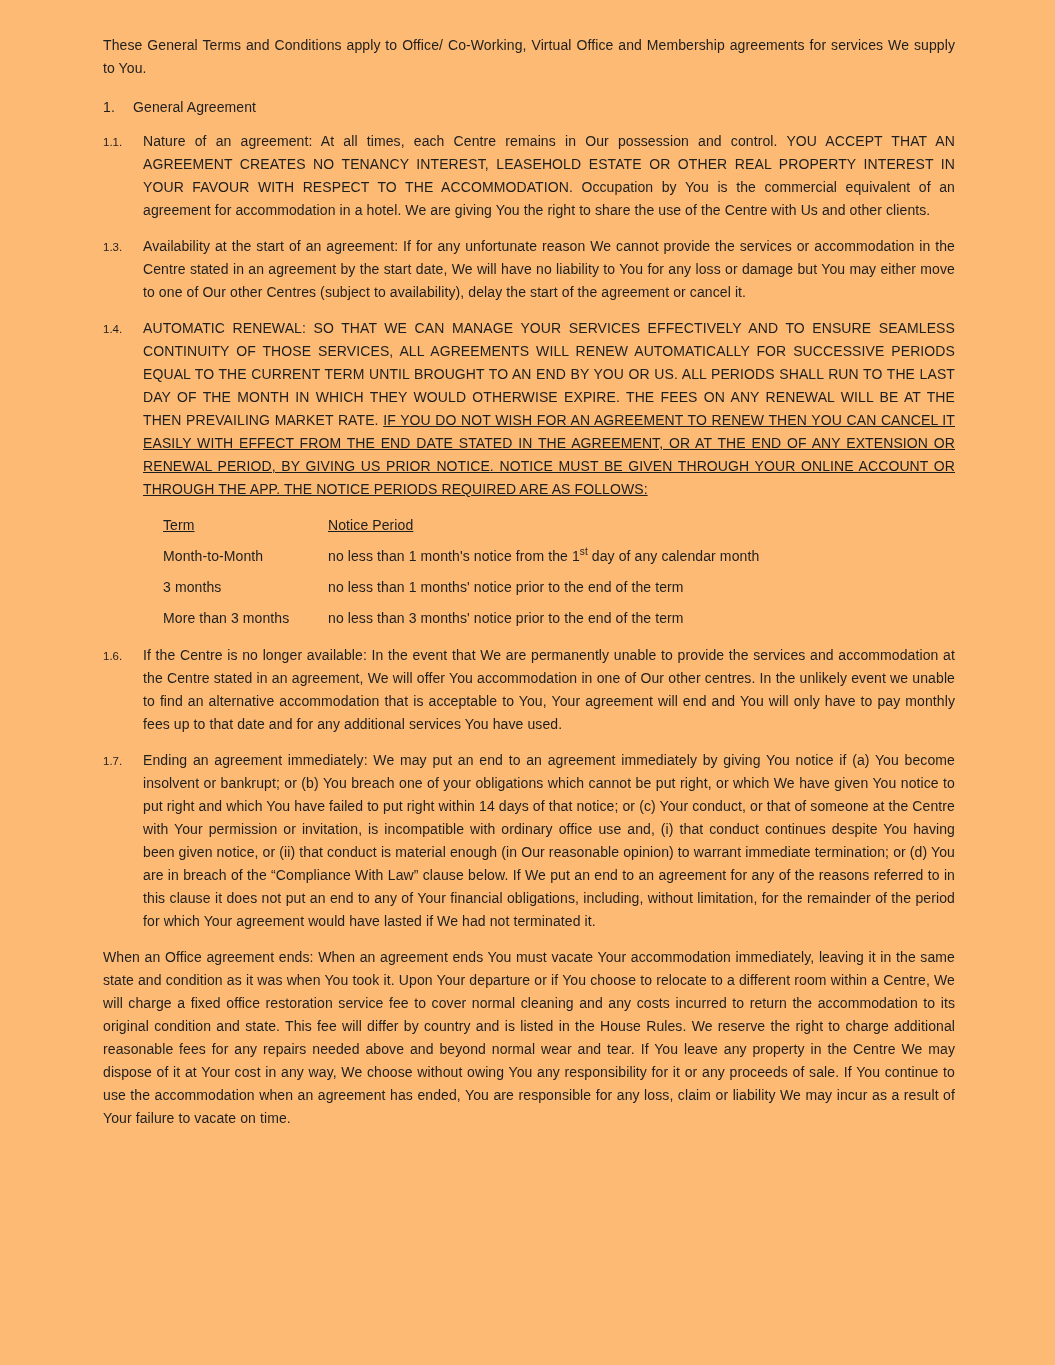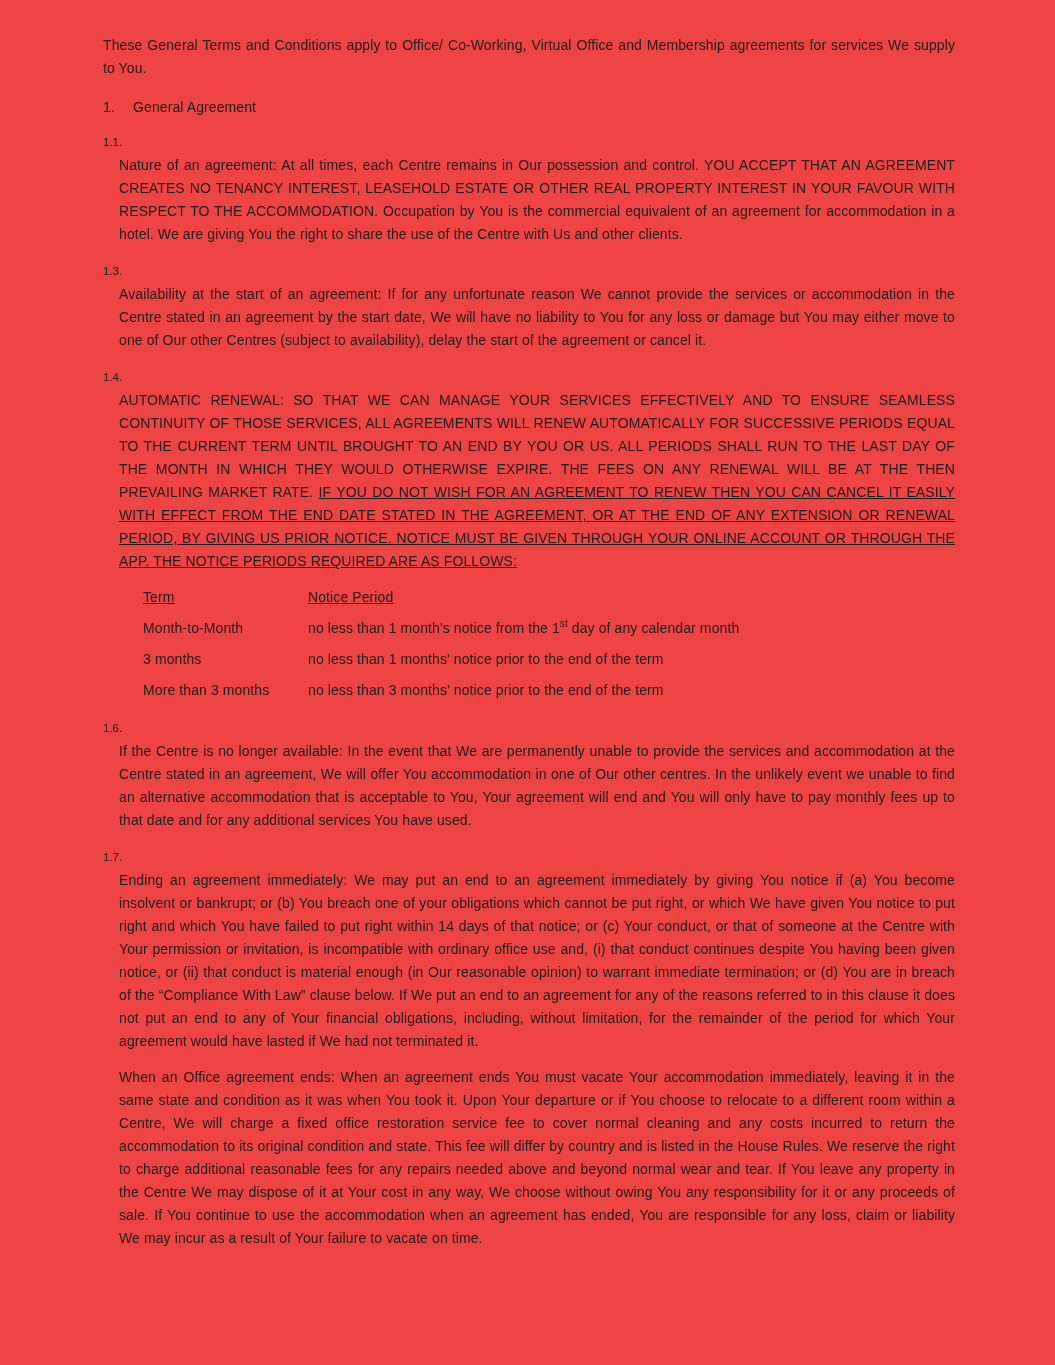--- a/index.html
+++ b/index.html
@@ -7,61 +7,59 @@
   body {
     width: 1055px;
     height: 1365px;
     font-family: "Liberation Sans", "DejaVu Sans", sans-serif;
     color: #1e1e1e;
     overflow: hidden;
   }
   .page {
     width: 1055px;
     height: 1365px;
-    background: #ef4444;
+    background: #fdba74;
     padding: 34px 100px 0 103px;
   }
   .intro {
     font-size: 14px;
     line-height: 23px;
     text-align: justify;
     margin-bottom: 16px;
     letter-spacing: 0.1px;
   }
   .heading {
     display: flex;
     font-size: 14px;
     line-height: 23px;
     margin-bottom: 11px;
     letter-spacing: 0.1px;
   }
   .h-num { width: 30px; flex: none; }
   .clause {
     display: flex;
     margin-bottom: 13px;
-    flex-direction: column;
   }
   .c-num {
     width: 40px;
     flex: none;
     font-size: 11.5px;
     line-height: 23px;
     padding-top: 1px;
   }
   .c-body {
     flex: 1;
     font-size: 14px;
     line-height: 23px;
     text-align: justify;
     letter-spacing: 0.1px;
-    margin-left: 16px;
   }
   .underlined { text-decoration: underline; }
   .notice-table {
-    margin-left: 40px;
+    margin-left: 60px;
     margin-bottom: 14px;
     font-size: 14px;
     line-height: 23px;
     letter-spacing: 0.1px;
   }
   .t-row {
     display: flex;
     margin-bottom: 8px;
   }
   .t-row:last-child { margin-bottom: 0; justify-content: flex-end; }

